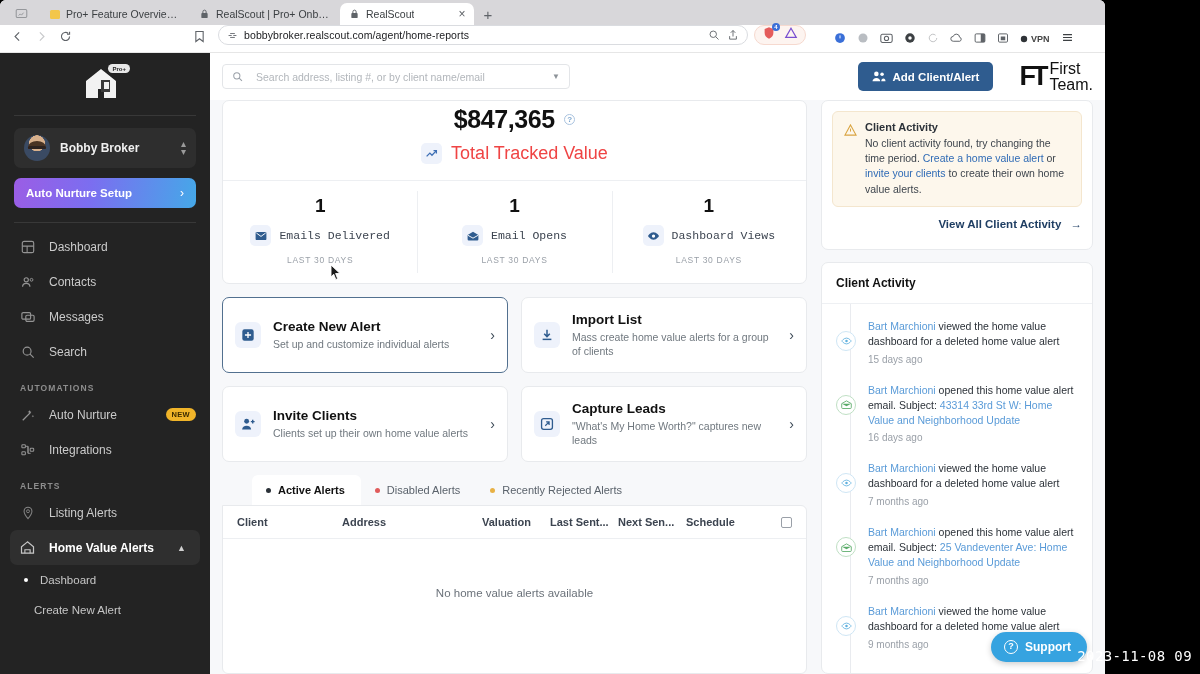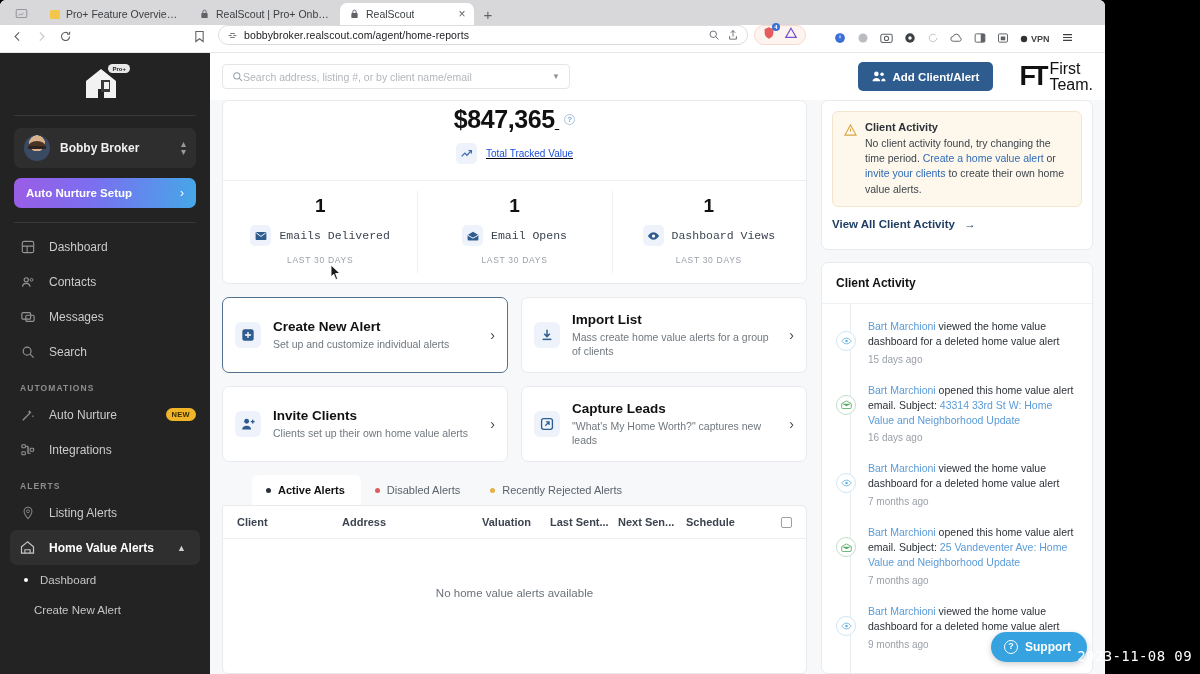--- a/index.html
+++ b/index.html
@@ -149,48 +149,48 @@
   .dot-s { width: 4px; height: 4px; border-radius: 50%; background: #fff; flex:0 0 4px;}
 
   
   .main { flex: 1; display: flex; flex-direction: column; overflow: hidden; background: #f7f8fa; }
   .apphead {
     height: 47px; background: #fff; display: flex; align-items: center;
     padding: 0 12px 0 12px; gap: 10px; flex: 0 0 47px;
   }
   .searchbox {
     width: 348px; height: 25px; border: 1px solid #e3e5e8; border-radius: 4px;
-    display: flex; align-items: center; gap: 0; padding: 0 9px;
+    display: flex; align-items: center; gap: 13px; padding: 0 9px;
     font-size: 10.5px; color: #b2b6bb; background:#fff;
   }
   .searchbox .caret { margin-left: auto; font-size: 8px; color: #8d9399; }
   .add-btn {
     margin-left: auto; background: #2f5c8f; color: #fff;
     height: 29px; border-radius: 5px; display: flex; align-items: center;
     gap: 7px; padding: 0 14px; font-size: 11.5px; font-weight: 700;
   }
   .ftlogo { display: flex; align-items: center; gap: 5px; margin-left: 16px; }
   .ftlogo .ft-mark { font-size: 27px; font-weight: 800; letter-spacing: -4px; color:#111; line-height:.85; font-family:"Liberation Sans", sans-serif;text-align:right;}
   .ftlogo .ft-text { font-size: 16px; font-weight: 400; line-height: .97; color: #111; }
 
   .content { flex: 1; display: flex; gap: 14px; padding: 0 12px; overflow: hidden; }
   .col-left { flex: 1; display: flex; flex-direction: column; gap: 13px; min-width:0;}
   .col-right { width: 272px; flex: 0 0 272px; display: flex; flex-direction: column; gap: 12px; }
 
   .card { background: #fff; border: 1px solid #e8eaed; border-radius: 7px; }
 
-  .hero { padding: 4px 0 0; text-align: center; text-decoration: underline; }
+  .hero { padding: 4px 0 0; text-align: center; }
   .hero .amount { font-size: 25px; font-weight: 800; color: #111; letter-spacing: -.4px; display:inline-block;}
   .info-i {
     display: inline-block; width: 11px; height: 11px; border-radius: 50%;
     border: 1px solid #aac4e0; color: #7fa7cf; font-size: 8px; font-weight: 700;
     line-height: 9px; text-align: center; vertical-align: 6px; margin-left: 5px;
   }
   .hero .sub { display: flex; align-items: center; justify-content: center; gap: 9px; margin-top: 9px; padding-bottom: 16px; }
-  .hero .sub .lbl { font-size: 10px; color: #1d4ed8; }
+  .hero .sub .lbl { font-size: 18px; color: #ef4444; }
   .ico-sq {
     width: 21px; height: 21px; border-radius: 5px; background: #eef2fb;
     display: flex; align-items: center; justify-content: center; flex:0 0 21px;
   }
 
   .stats { display: flex; border-top: 1px solid #edeff2; }
   .stat { flex: 1; text-align: center; padding: 14px 0 18px; position: relative; }
   .stat + .stat::before { content:''; position:absolute; left:0; top:10px; bottom:10px; width:1px; background:#edeff2; }
   .stat .num { font-size: 19px; font-weight: 700; color: #111; }
   .stat .row { display: flex; align-items: center; justify-content: center; gap: 8px; margin-top: 8px; }
@@ -235,21 +235,21 @@
   .notice-card { padding: 10px; }
   .notice {
     background: #fdf7ec; border: 1px solid #f4e6ce; border-radius: 6px;
     padding: 9px 11px; display: flex; gap: 8px;
   }
   .notice .tri { flex: 0 0 13px; margin-top: 1px; }
   .notice .n-title { font-size: 11px; font-weight: 700; color: #2b3138; margin-bottom: 3px; }
   .notice .n-body { font-size: 10.5px; color: #3e454d; line-height: 1.45; }
   .notice .n-body a { color: #2f6bb5; text-decoration: none; }
   .view-all {
-    text-align: left; padding: 11px 0 9px; font-size: 11.5px;
+    text-align: right; padding: 11px 0 9px; font-size: 11.5px;
     font-weight: 700; color: #1f3e63;
   }
   .act-card { flex: 1; display: flex; flex-direction: column; min-height: 0; overflow: hidden; }
   .act-head { font-size: 12px; font-weight: 700; color: #111; padding: 13px 14px; border-bottom:1px solid #eef0f3;}
   .act-list { position: relative; padding: 6px 0 0 0; overflow: hidden; flex:1;}
   .act-list::before {
     content: ''; position: absolute; left: 28px; top: 0; bottom: 0; width: 1px; background: #e9ebef;
   }
   .act {
     display: flex; gap: 12px; padding: 9px 14px 9px 14px; position: relative;

